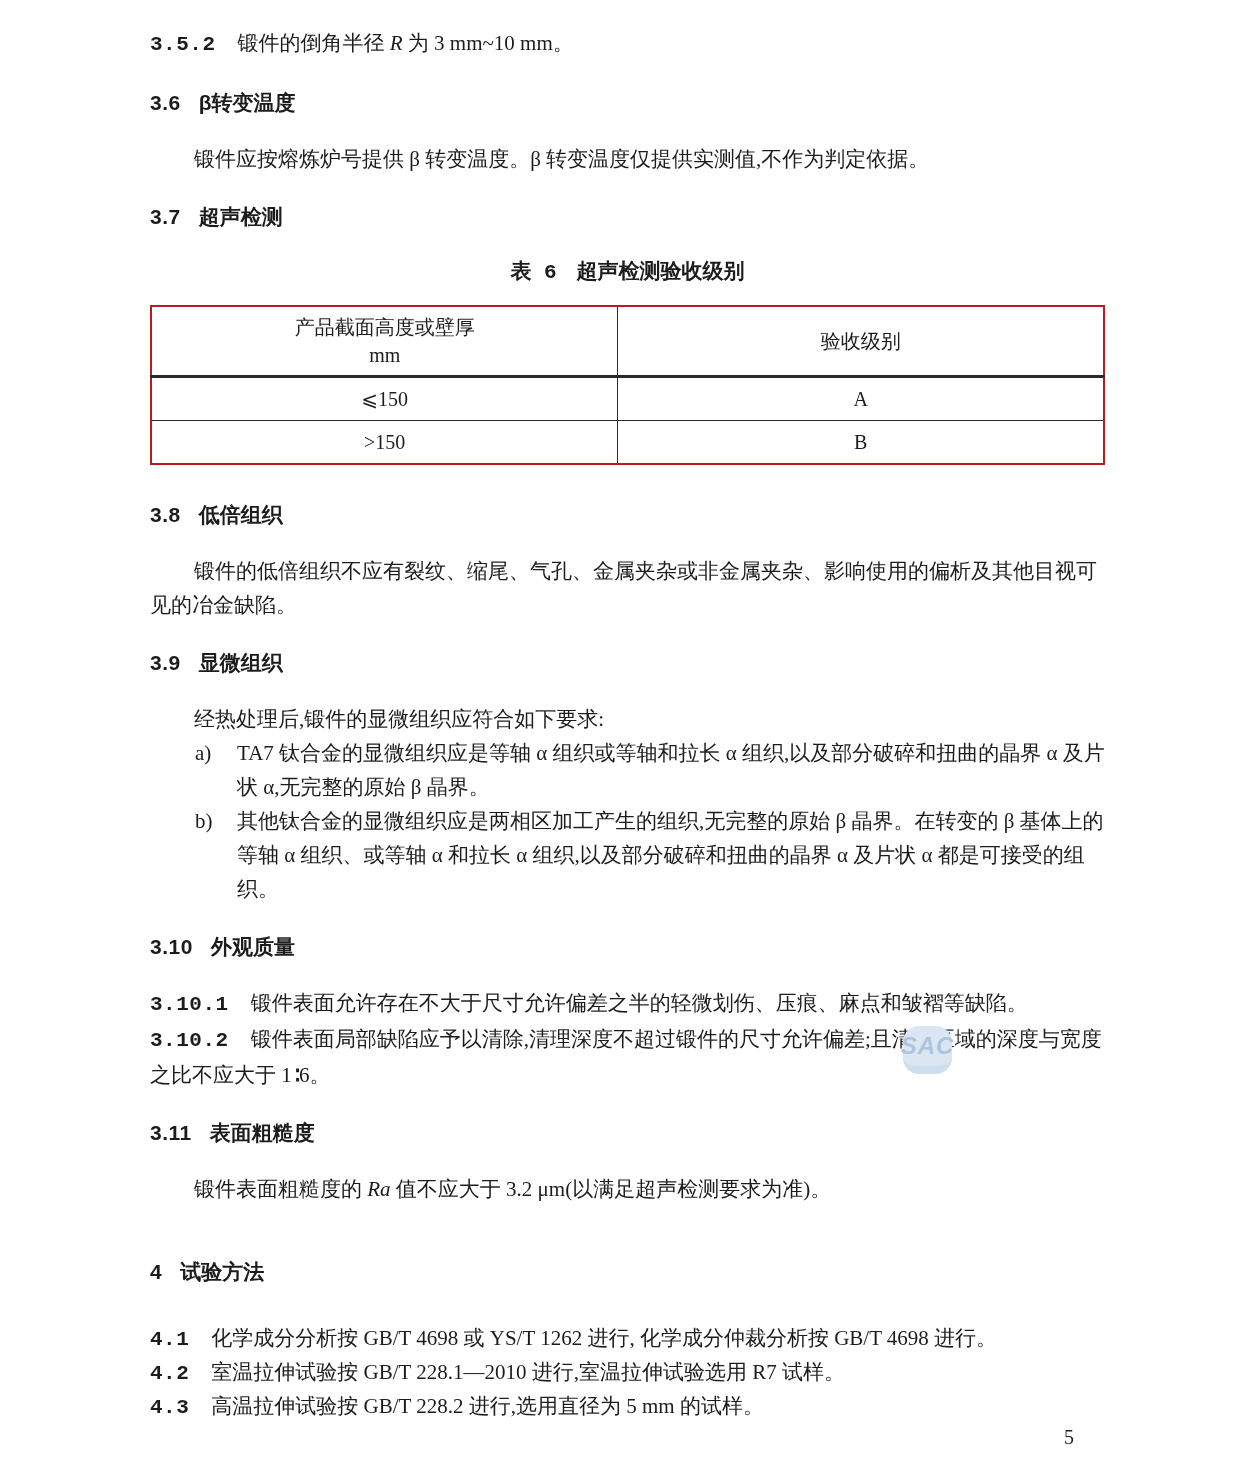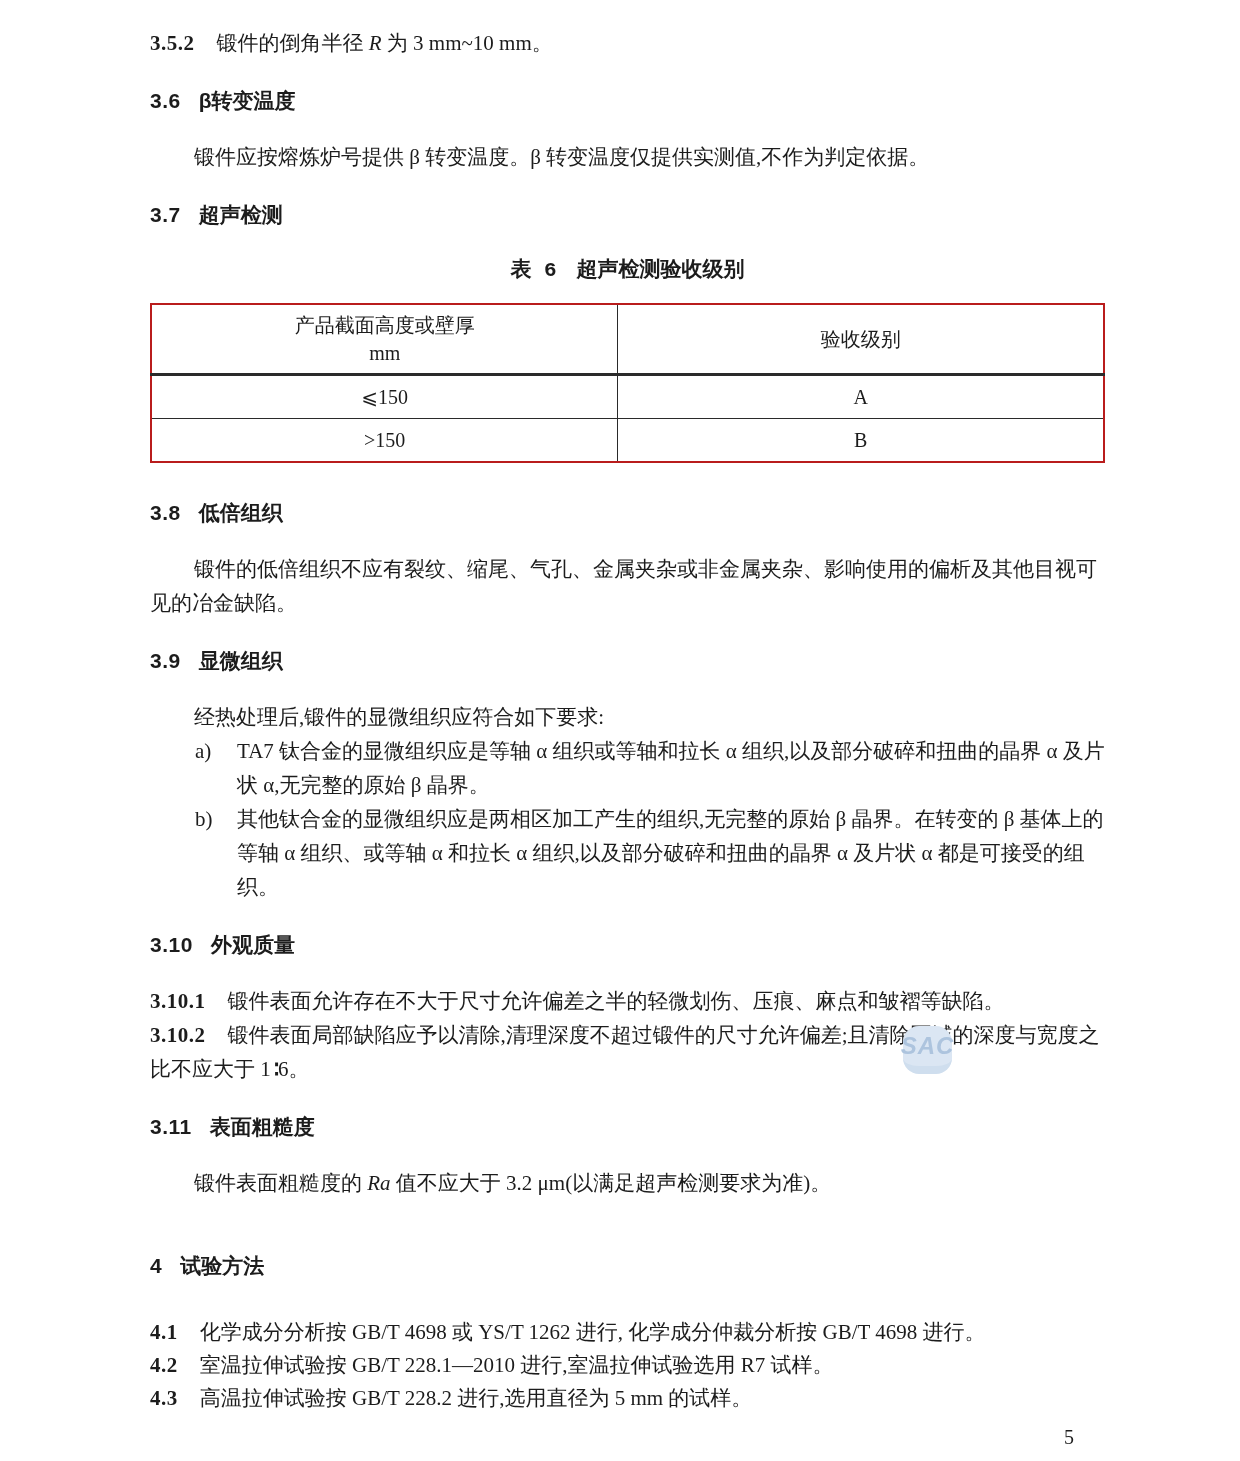--- a/index.html
+++ b/index.html
@@ -9,21 +9,21 @@
     box-sizing:border-box;
     padding:26px 135px 0 150px;
     background:#ffffff;
     color:#1c1c1c;
     font-family:"Liberation Serif","DejaVu Serif",serif;
     font-size:21px;
     overflow:hidden;
   }
   .clause{margin:0;line-height:34px;}
   .cnum{
-    font-family:Liberation Serif, serif;
+    font-family:Liberation Mono, monospace;
     font-weight:bold;
     margin-right:22px;
     letter-spacing:0.5px;
   }
   h3.sec{
     font-family:"Liberation Sans","DejaVu Sans",sans-serif;
     font-size:21px;font-weight:bold;
     margin:27px 0 25px 0;line-height:28px;
   }
   h3.chapter{margin-top:52px;margin-bottom:36px;}

